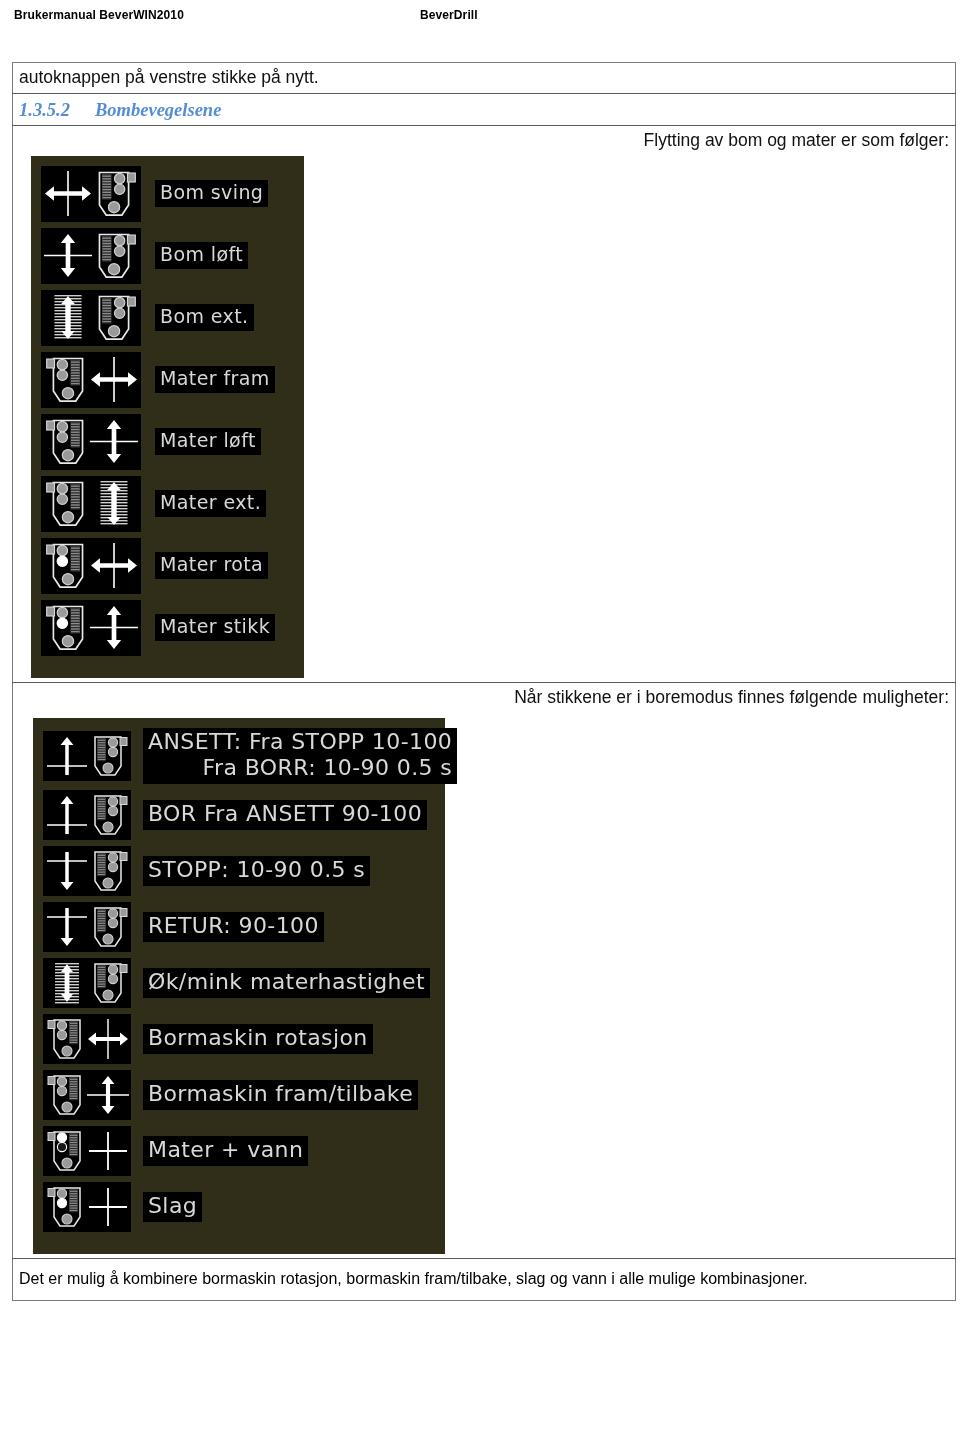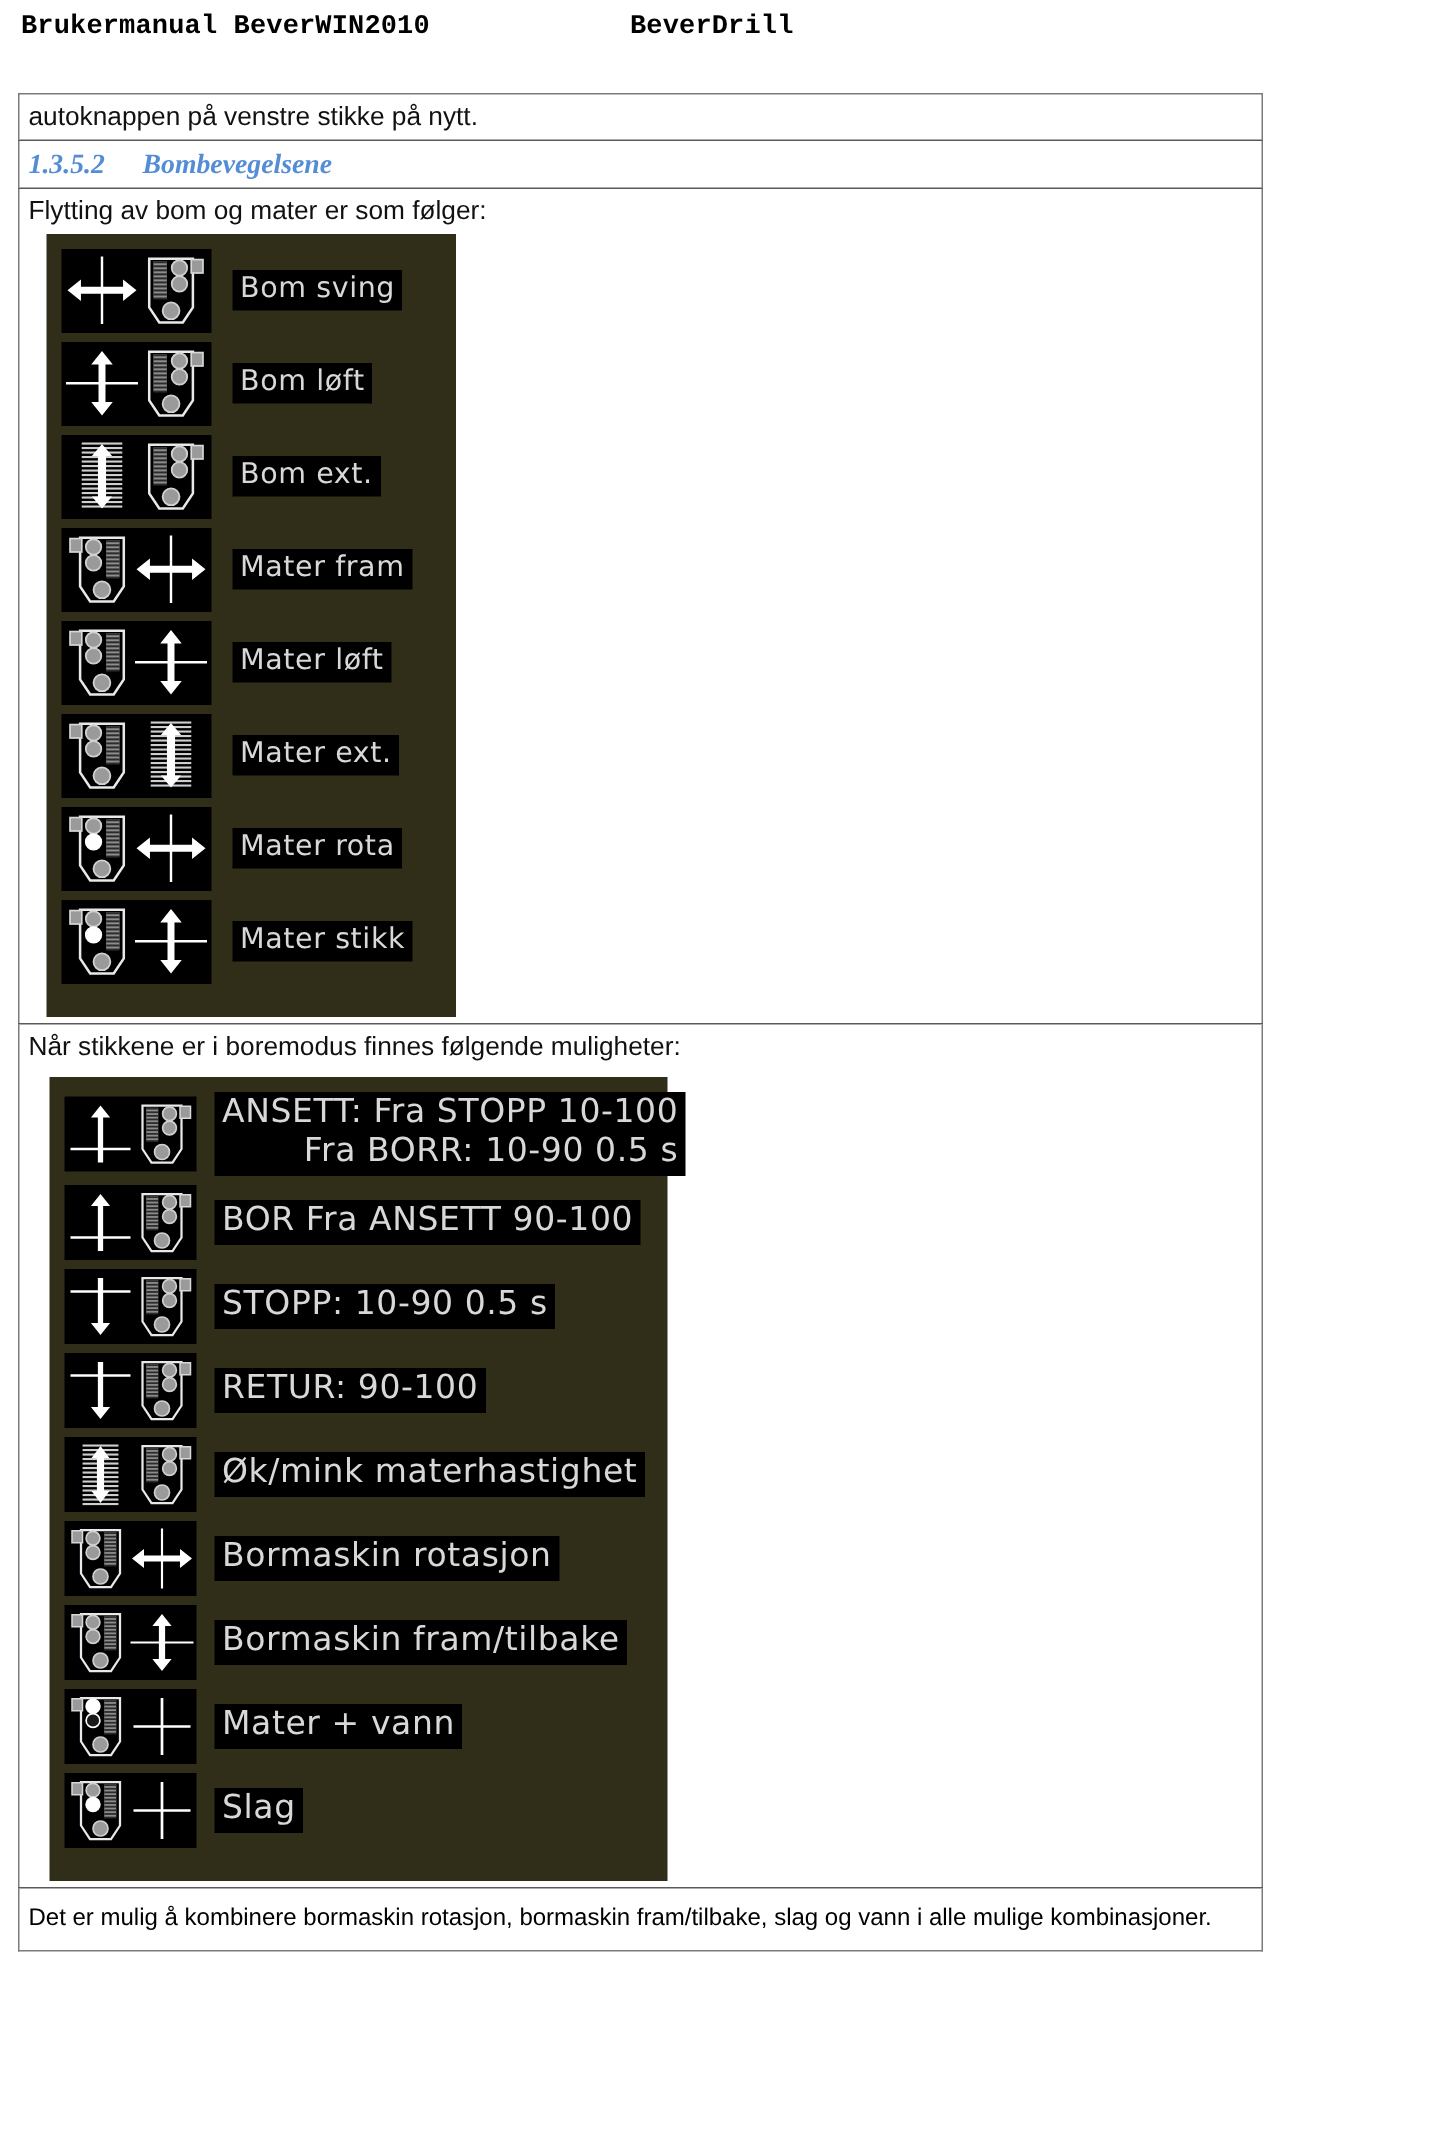--- a/index.html
+++ b/index.html
@@ -16,60 +16,59 @@
     overflow: hidden;
   }
 
   
   .doc-header {
     position: absolute;
     top: 8px;
     left: 14px;
     right: 14px;
     height: 30px;
-    font-size: 18px;
+    font-size: 12px;
     font-weight: bold;
     letter-spacing: 0.1px;
-    font-family: Liberation Mono, monospace;
   }
   .doc-header .hdr-left {
     position: absolute;
     left: 0;
     top: 0;
   }
   .doc-header .hdr-right {
     position: absolute;
     left: 406px;
     top: 0;
   }
 
   
   .content-table {
     position: absolute;
     left: 12px;
     top: 62px;
-    width: 830px;
+    width: 944px;
     border: 1px solid #7b7b7b;
     border-collapse: collapse;
     box-sizing: border-box;
   }
   .row-rule {
     border-top: 1px solid #5a5a5a;
   }
   .cell {
     padding: 3px 6px 4px 6px;
     box-sizing: border-box;
   }
 
   .body-text {
     font-size: 17.5px;
     line-height: 1.3;
     color: #111;
   }
-  .body-text.tight { padding-bottom: 2px; }
+  .body-text.tight { padding-bottom: 2px; text-align: right; }
 
   
   .sec-heading {
     font-family: "Liberation Serif", serif;
     font-style: italic;
     font-weight: bold;
     font-size: 18.5px;
     color: #548dd4;
     padding: 6px 6px 4px 6px;
     white-space: nowrap;

